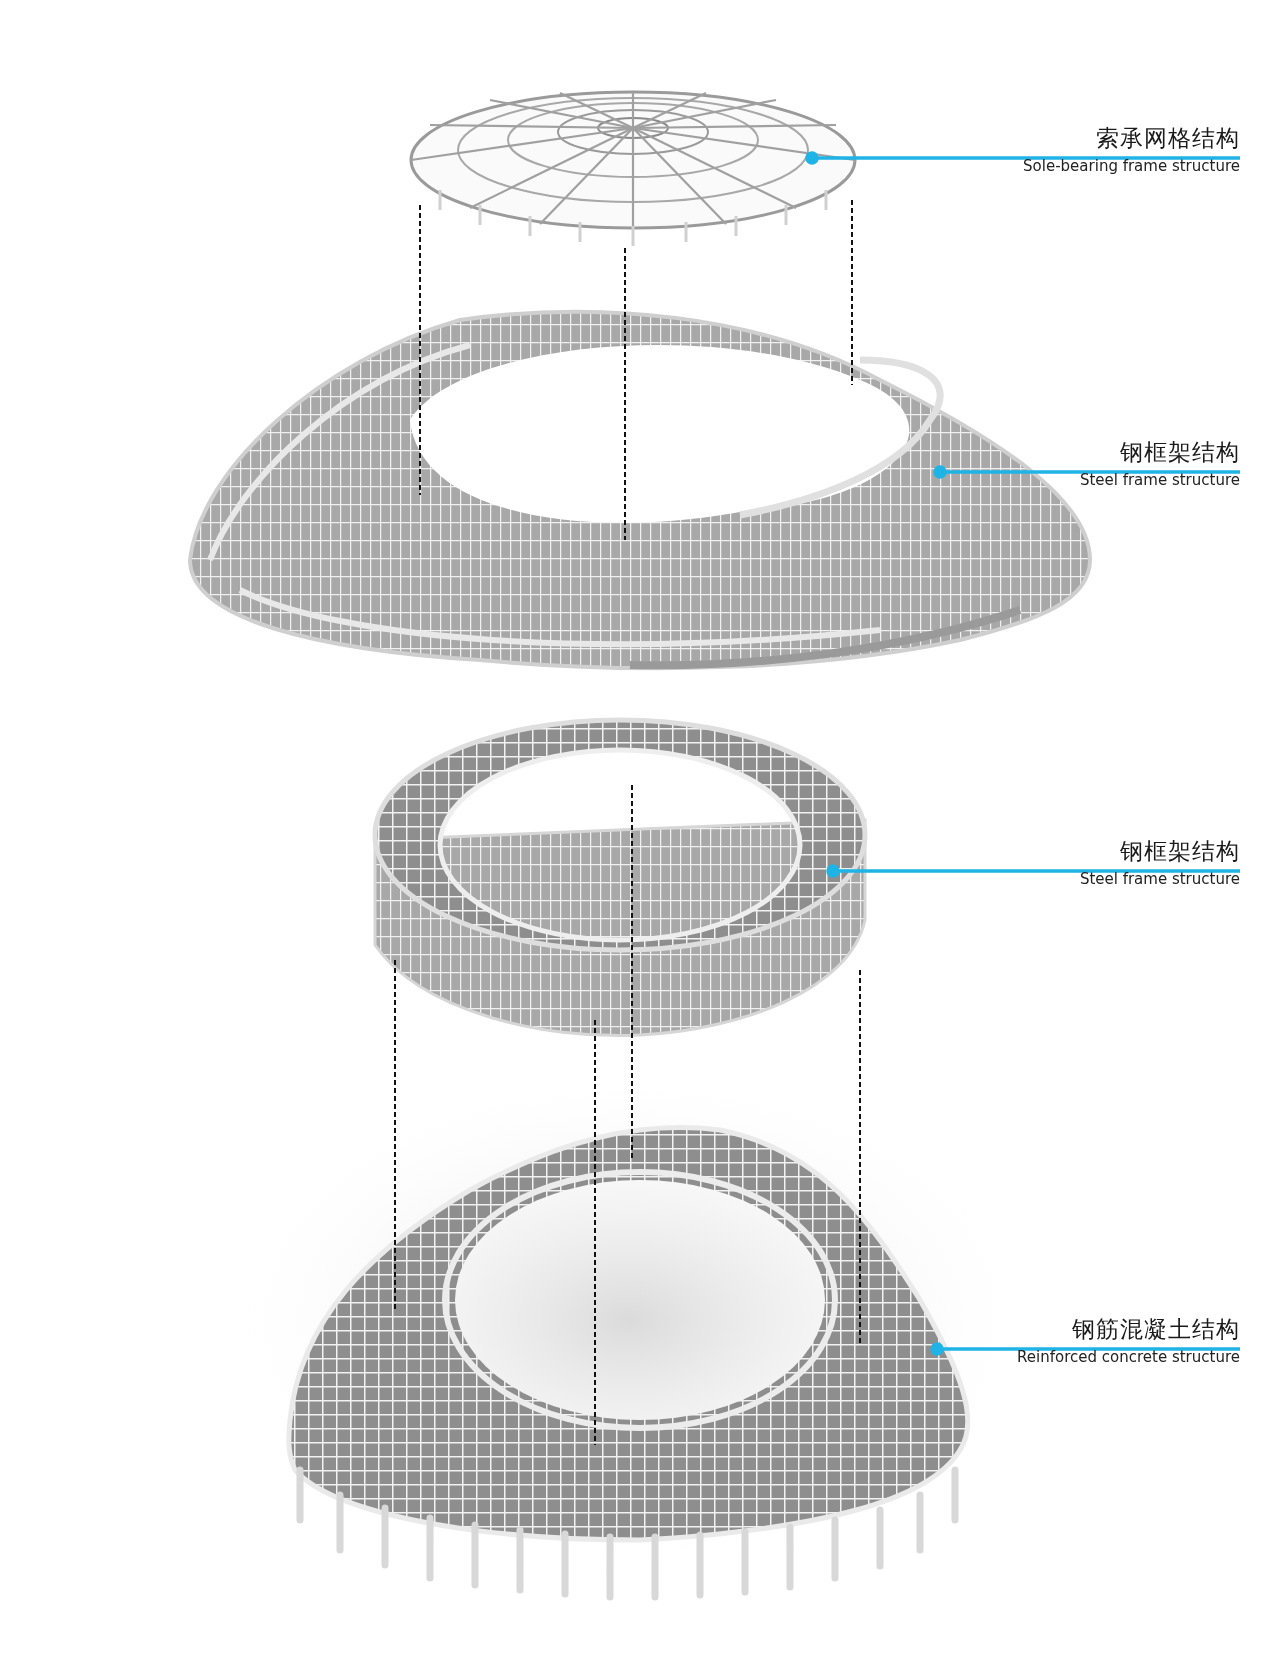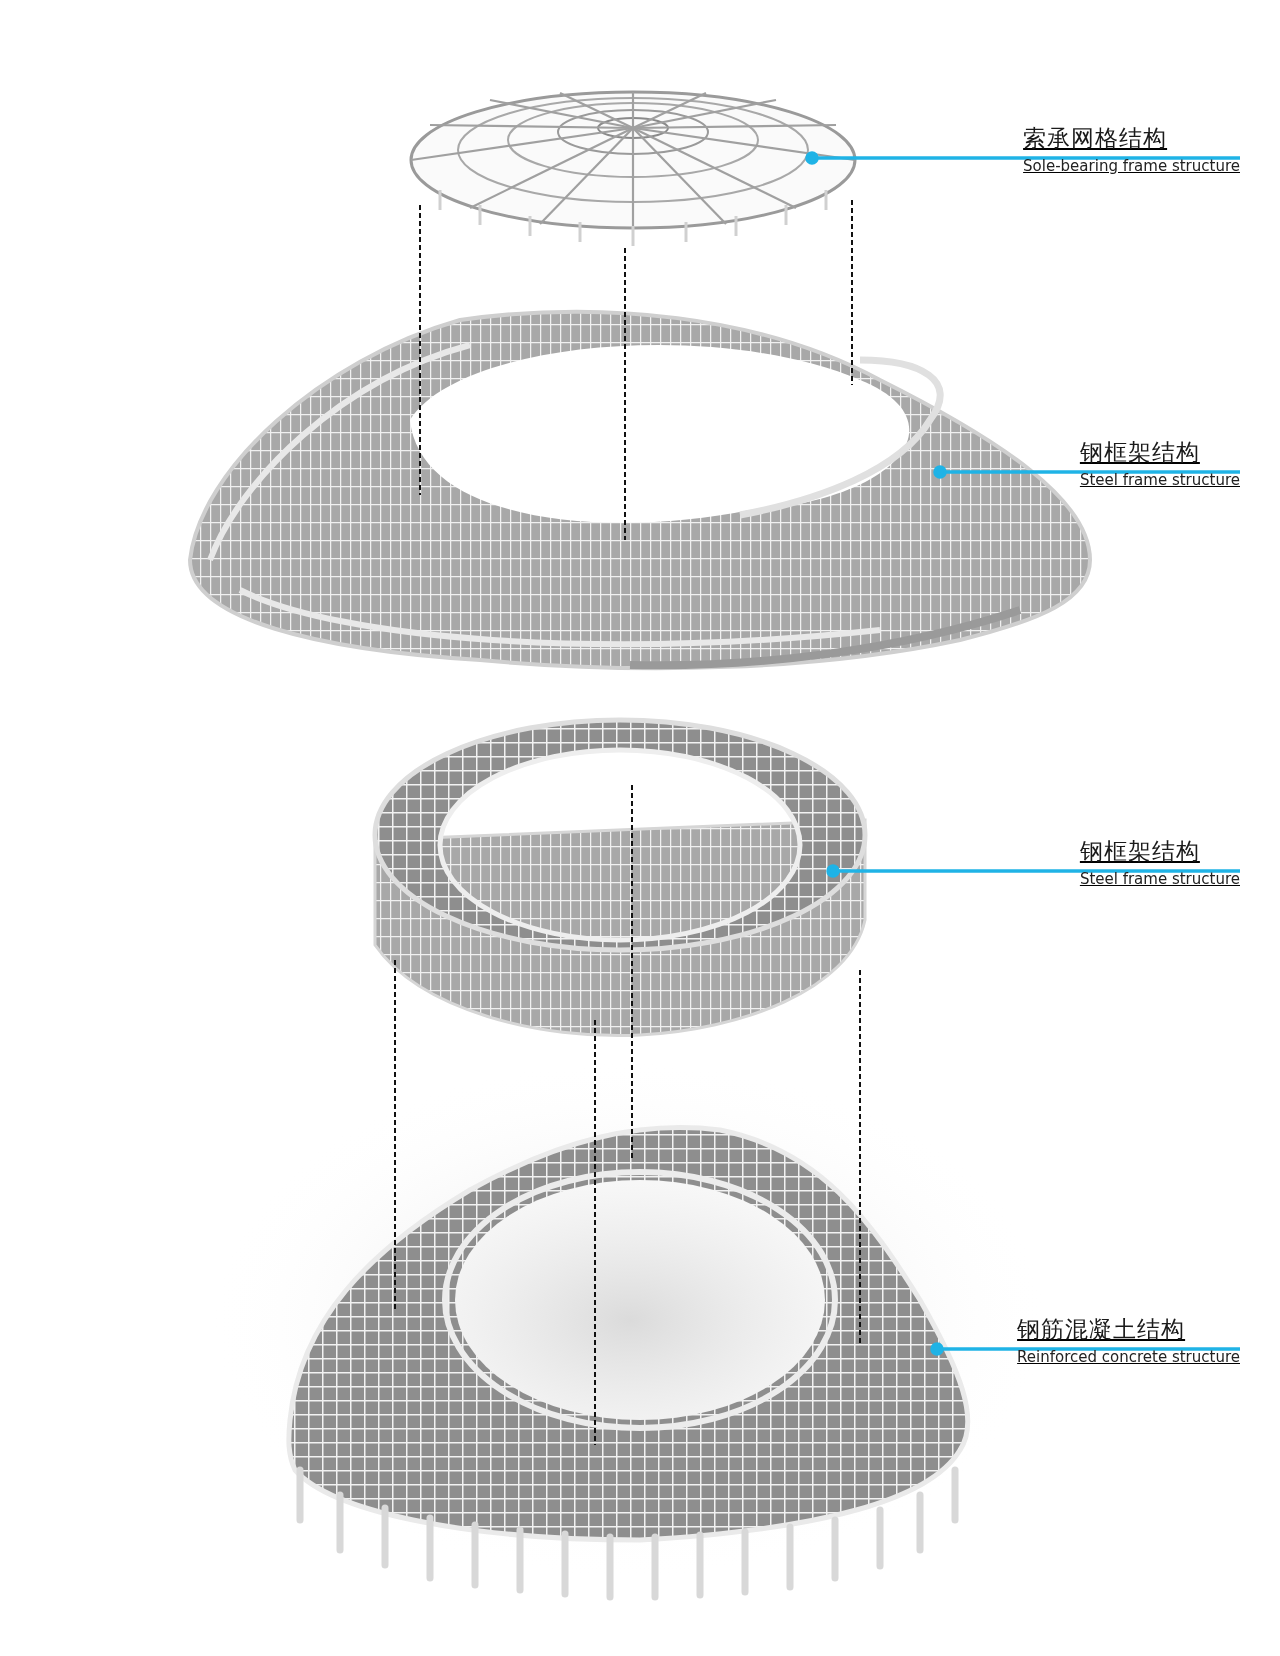--- a/index.html
+++ b/index.html
@@ -1,18 +1,18 @@
 <!DOCTYPE html>
 <html><head>
 <meta charset="utf-8">
 <style>
   html,body{margin:0;padding:0;background:#ffffff;}
   body{width:1280px;height:1656px;position:relative;overflow:hidden;font-family:"DejaVu Sans","Liberation Sans",sans-serif;}
   #art{position:absolute;left:0;top:0;}
-  .label{position:absolute;right:40px;text-align:left;text-decoration:underline;}
+  .label{position:absolute;right:40px;text-align:right;}
   .label .cn{font-size:23px;color:#1a1a1a;line-height:28px;letter-spacing:1px;}
   .label .en{font-size:15px;color:#222;line-height:20px;margin-top:4px;}
 </style>
 </head>
 <body>
 
 <svg id="art" width="1280" height="1656" viewBox="0 0 1280 1656">
   <defs>
     <radialGradient id="shadow" cx="50%" cy="50%" r="50%">
       <stop offset="0%" stop-color="#bdbdbd" stop-opacity="0.55"></stop>

